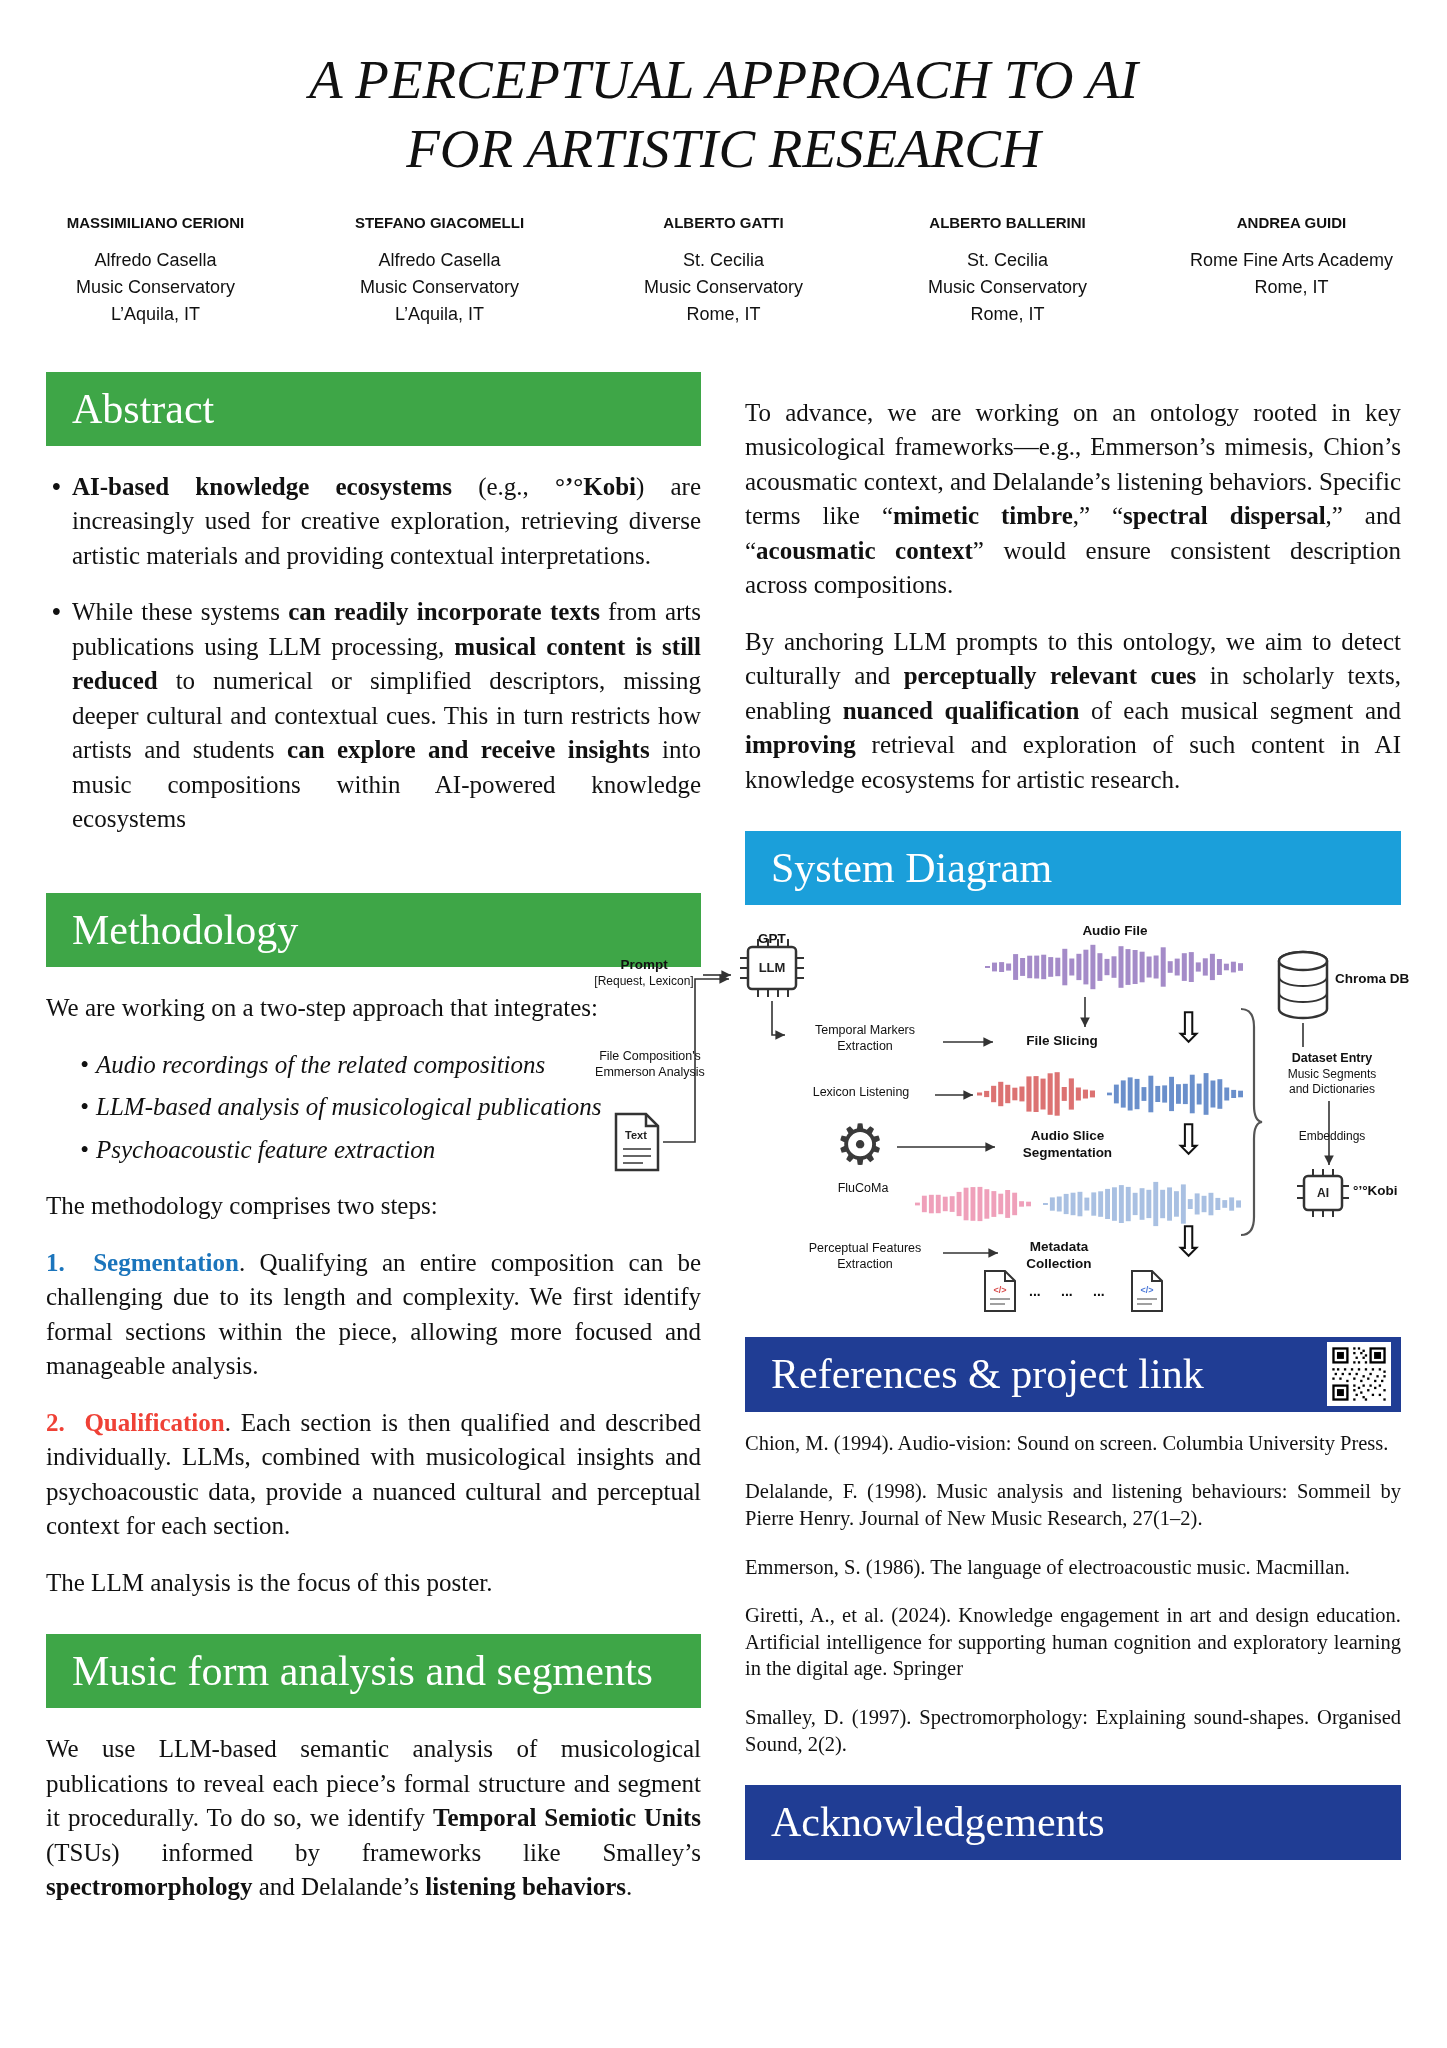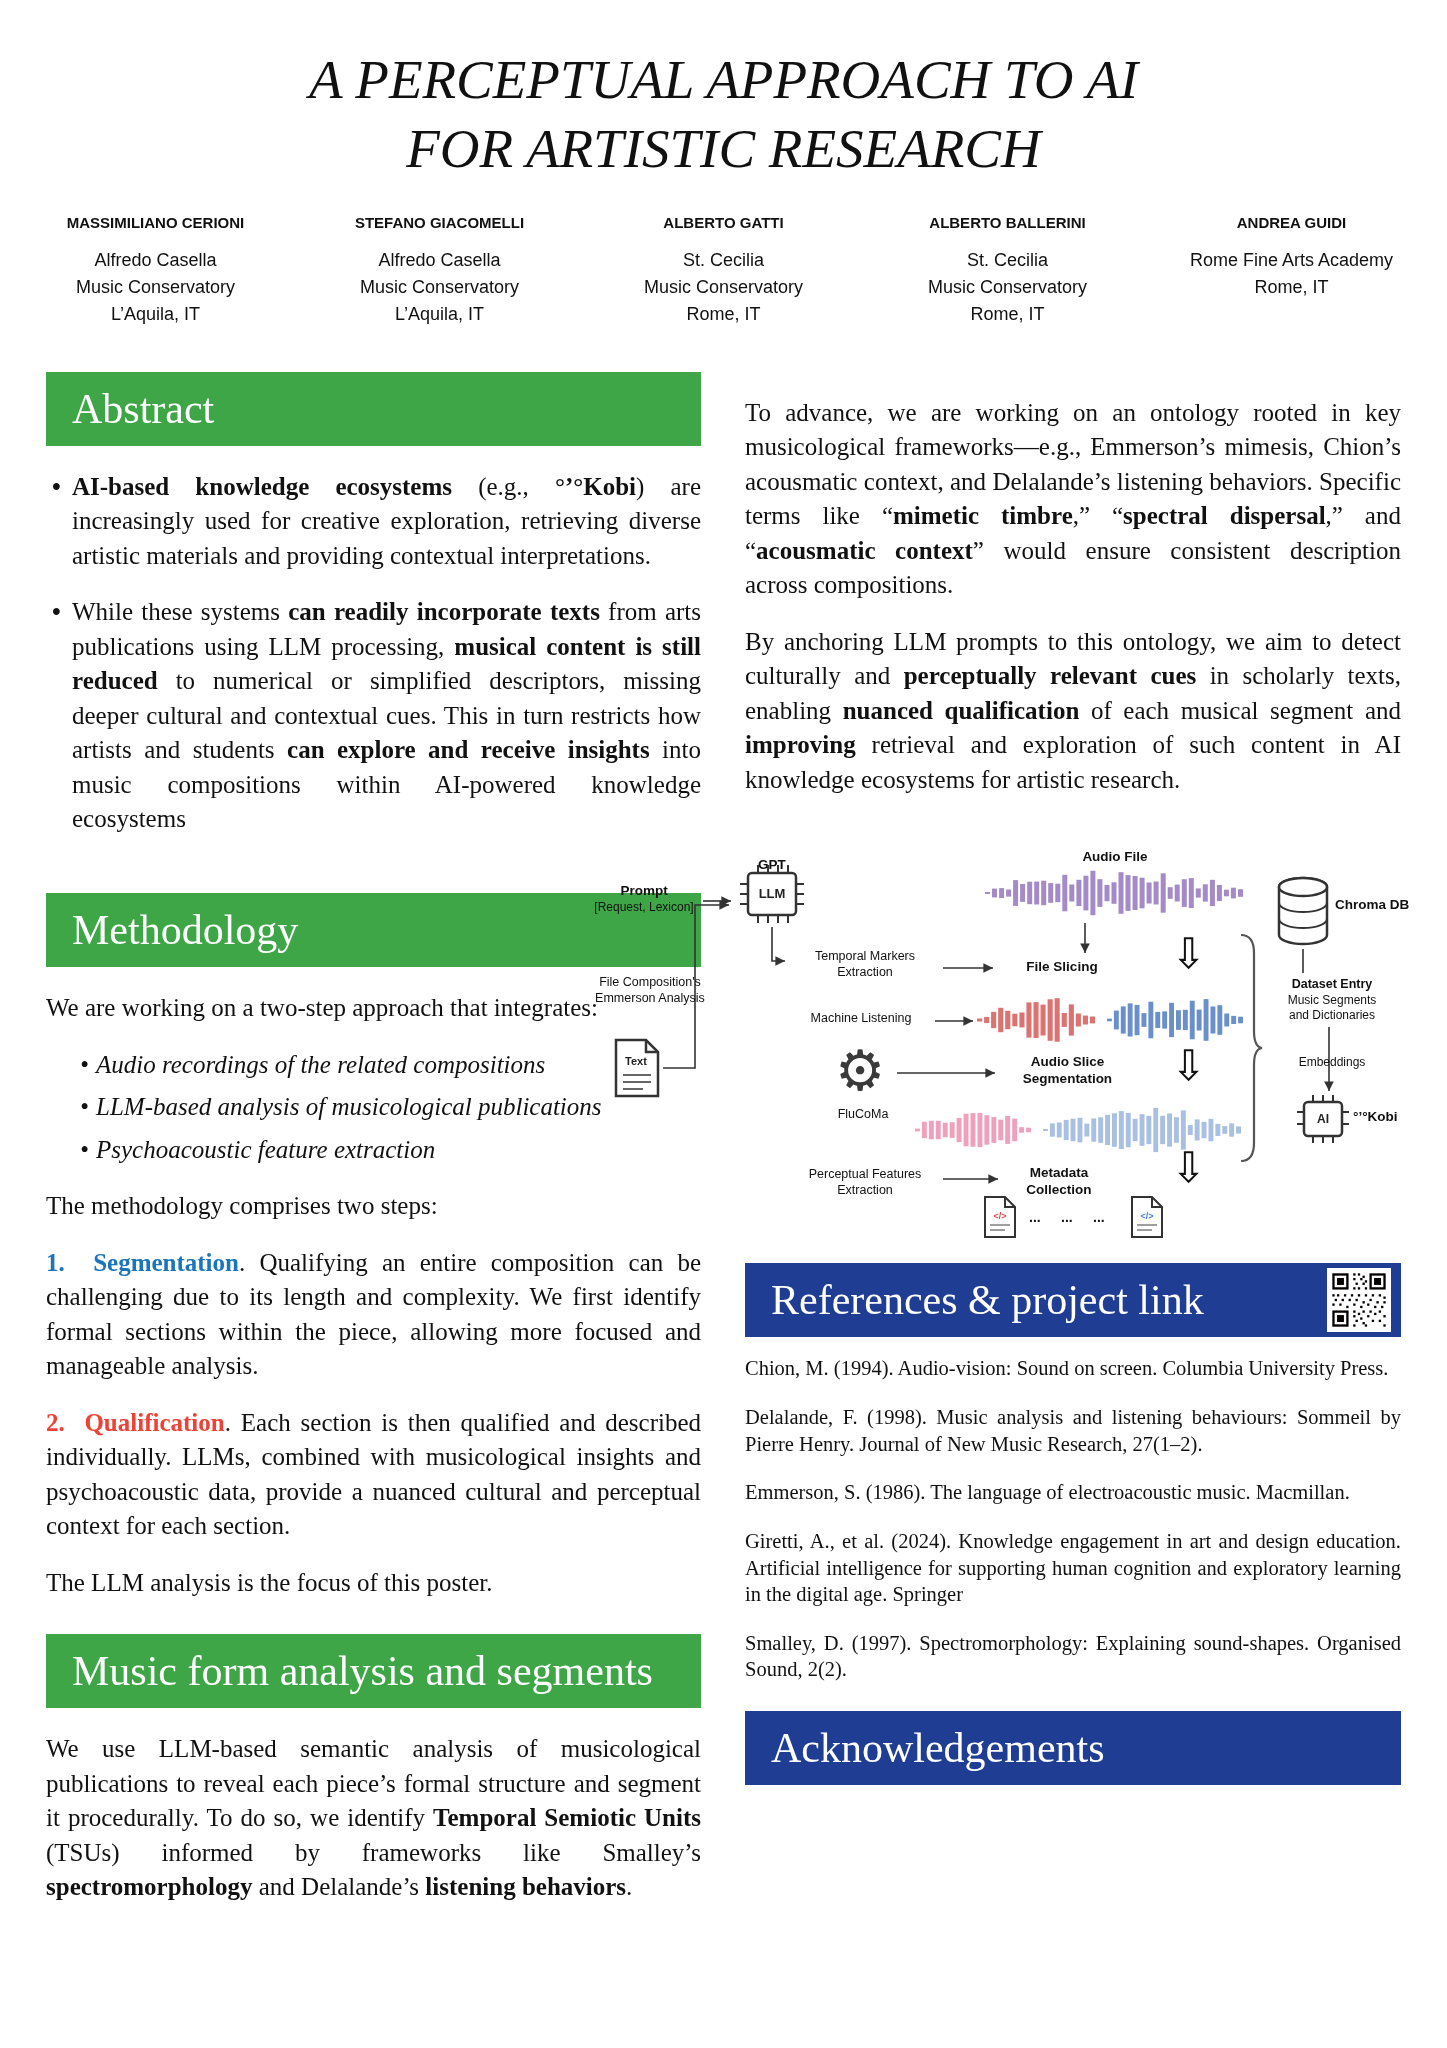--- a/index.html
+++ b/index.html
@@ -158,20 +158,23 @@
     <div class="col col-right">
 
       <section>
         <div class="sec-body">
           <p><span><span>To advance, we are working on an ontology rooted in key musicological frameworks—e.g., Emmerson’s mimesis, Chion’s acousmatic context, and Delalande’s listening behaviors. Specific terms like “</span><span style="font-weight: 700;">mimetic timbre</span><span>,” “</span><span style="font-weight: 700;">spectral dispersal</span><span>,” and “</span><span style="font-weight: 700;">acousmatic context</span><span>” would ensure consistent description across compositions.</span></span></p>
           <p><span><span>By anchoring LLM prompts to this ontology, we aim to detect culturally and </span><span style="font-weight: 700;">perceptually relevant cues</span><span> in scholarly texts, enabling </span><span style="font-weight: 700;">nuanced qualification</span><span> of each musical segment and </span><span style="font-weight: 700;">improving</span><span> retrieval and exploration of such content in AI knowledge ecosystems for artistic research.</span></span></p>
         </div>
       </section>
 
       <section style="margin-bottom:22px;">
+        <div class="sec-header sec-blue">
+          <span>System Diagram</span>
+        </div>
 
         <div class="diagram">
 
           <svg class="connectors" width="835" height="392" viewBox="0 0 835 392">
             <defs>
               <marker id="arr" markerWidth="8" markerHeight="8" refX="6" refY="3" orient="auto">
                 <path d="M0 0 L6 3 L0 6 Z" fill="#333"></path>
               </marker>
             </defs>
             <path class="cline" d="M118 52 H146" marker-end="url(#arr)"></path>
@@ -253,21 +256,21 @@
                 <rect x="238.9" y="22.7" width="5.0" height="6.6" fill="currentColor"></rect>
                 <rect x="245.9" y="20.7" width="5.0" height="10.7" fill="currentColor"></rect>
                 <rect x="253.0" y="22.2" width="5.0" height="7.6" fill="currentColor"></rect>
               </svg>
             </div>
 
           <div class="dnode" style="left:205px;top:100px;width:150px">Temporal Markers Extraction</div>
           <div class="dnode dbold" style="left:412px;top:110px;width:130px">File Slicing</div>
           <div class="darrow" style="left:586px;top:84px">⇩</div>
 
-          <div class="dnode" style="left:205px;top:162px;width:142px">Machine Listening</div>
+          <div class="dnode" style="left:205px;top:162px;width:142px">Lexicon Listening</div>
           <div class="wave wave-red" style="left:392px;top:146px;width:120px;height:50px">
               <svg width="120" height="50">
                 <rect x="0.0" y="23.5" width="5.1" height="3.0" fill="currentColor"></rect>
                 <rect x="7.1" y="21.9" width="5.1" height="6.2" fill="currentColor"></rect>
                 <rect x="14.1" y="16.8" width="5.1" height="16.4" fill="currentColor"></rect>
                 <rect x="21.2" y="12.8" width="5.1" height="24.4" fill="currentColor"></rect>
                 <rect x="28.2" y="15.8" width="5.1" height="18.4" fill="currentColor"></rect>
                 <rect x="35.3" y="18.7" width="5.1" height="12.6" fill="currentColor"></rect>
                 <rect x="42.4" y="17.5" width="5.1" height="14.9" fill="currentColor"></rect>
                 <rect x="49.4" y="7.4" width="5.1" height="35.2" fill="currentColor"></rect>

